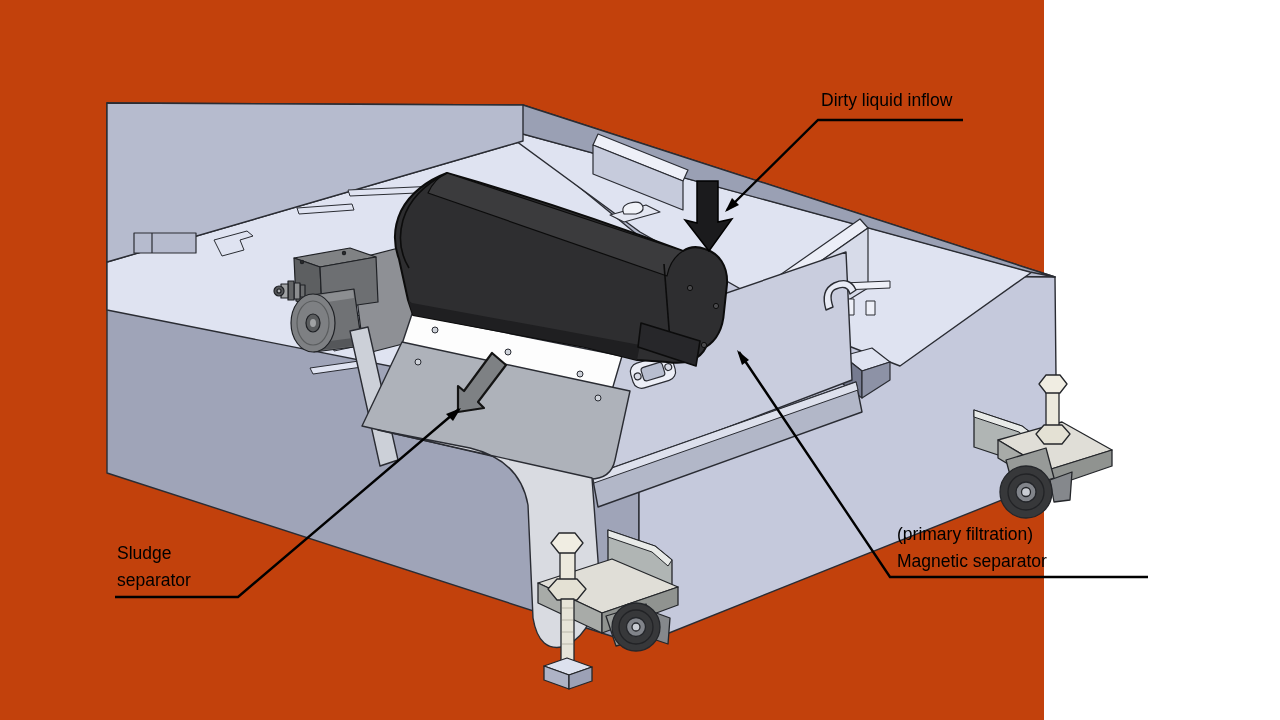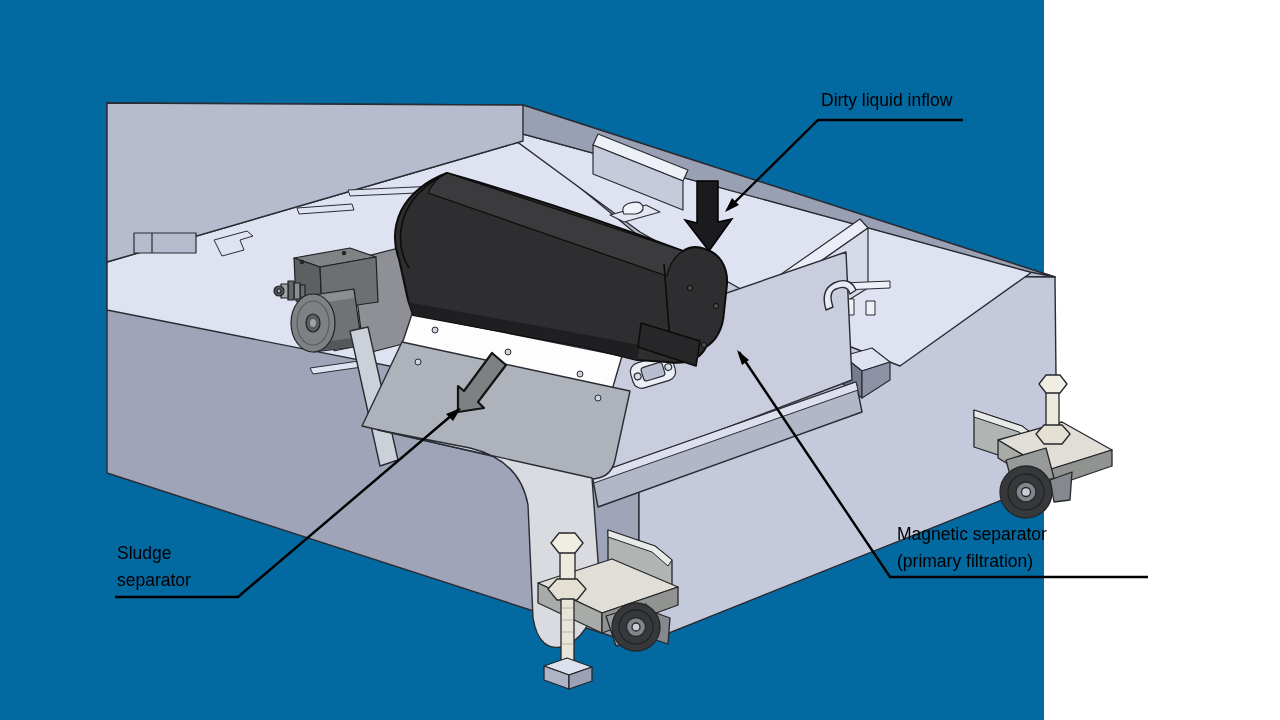--- a/index.html
+++ b/index.html
@@ -1,18 +1,18 @@
 <!DOCTYPE html>
 <html><head>
 <meta charset="utf-8">
 <style>
   html,body{margin:0;padding:0;}
   body{width:1280px;height:720px;background:#ffffff;overflow:hidden;
        font-family:"Liberation Sans",sans-serif;}
-  .stage{position:relative;width:1044px;height:720px;background:#0369a1;}
+  .stage{position:relative;width:1044px;height:720px;background:#c2410c;}
   svg{position:absolute;left:0;top:0;}
   .lbl{position:absolute;color:#000;font-size:17.5px;line-height:27px;
        font-family:"Liberation Sans",sans-serif;white-space:nowrap;}
 </style>
 </head>
 <body>
 
 <div class="stage">
 <svg width="1280" height="720" viewBox="0 0 1280 720">
 
@@ -214,16 +214,16 @@
 </svg>
 
 <div class="lbl" style="left:821px;top:87px;">Dirty liquid inflow</div>
 
 <div class="lbl" style="left:117px;top:540px;">
   <div>Sludge</div>
   <div>separator</div>
 </div>
 
 <div class="lbl" style="left:897px;top:521px;">
+  <div>(primary filtration)</div>
   <div>Magnetic separator</div>
-  <div>(primary filtration)</div>
 </div>
 </div>
 
 </body></html>

